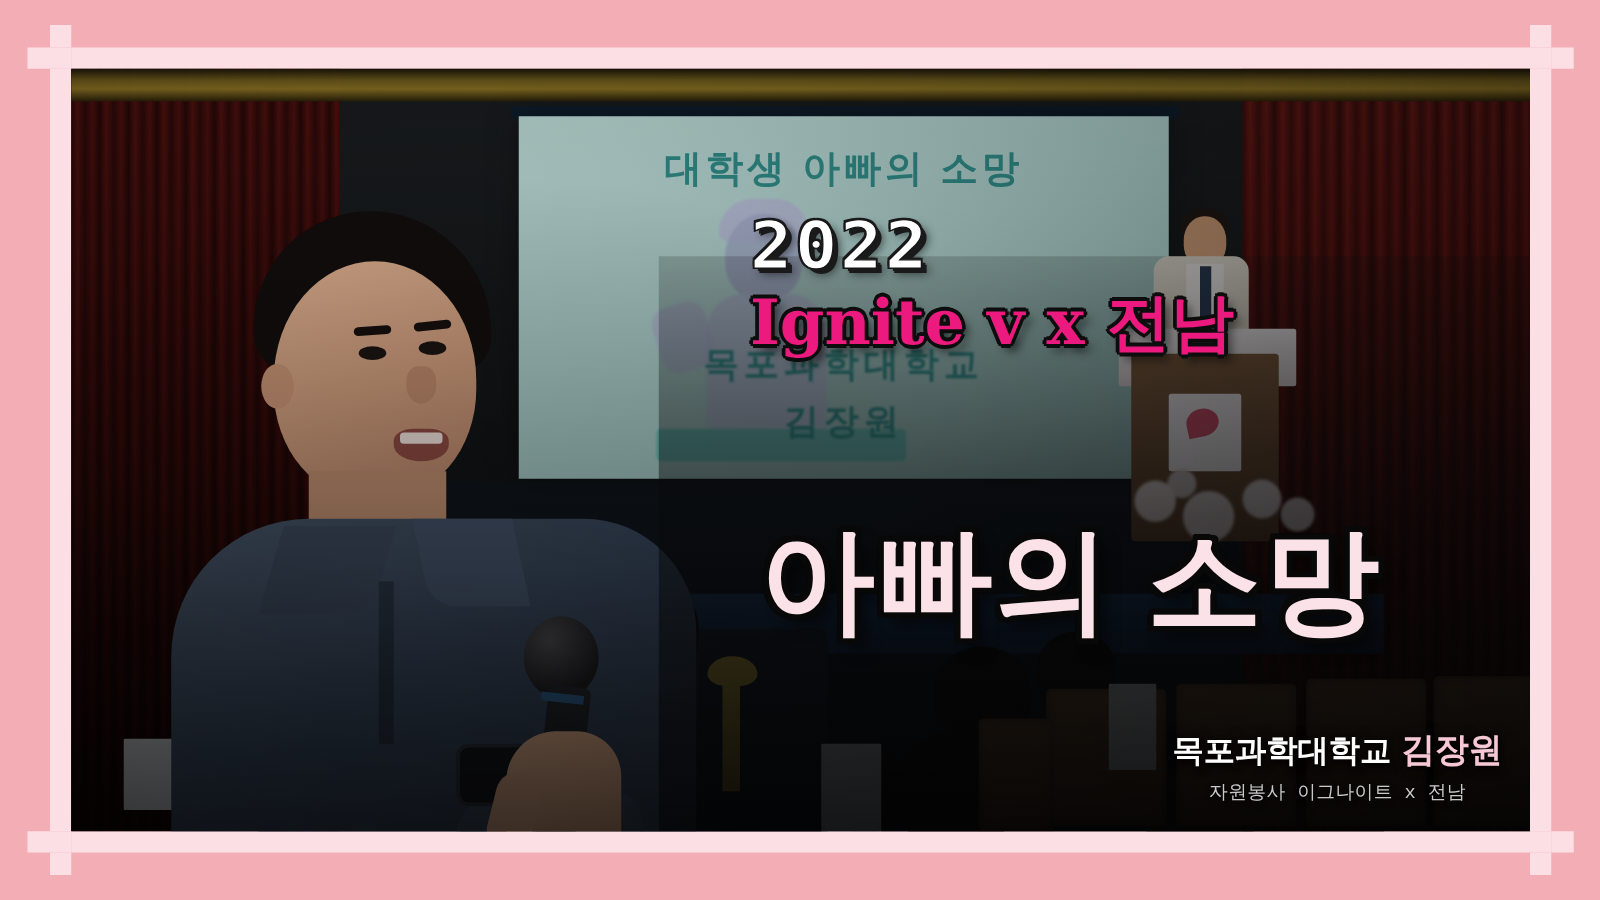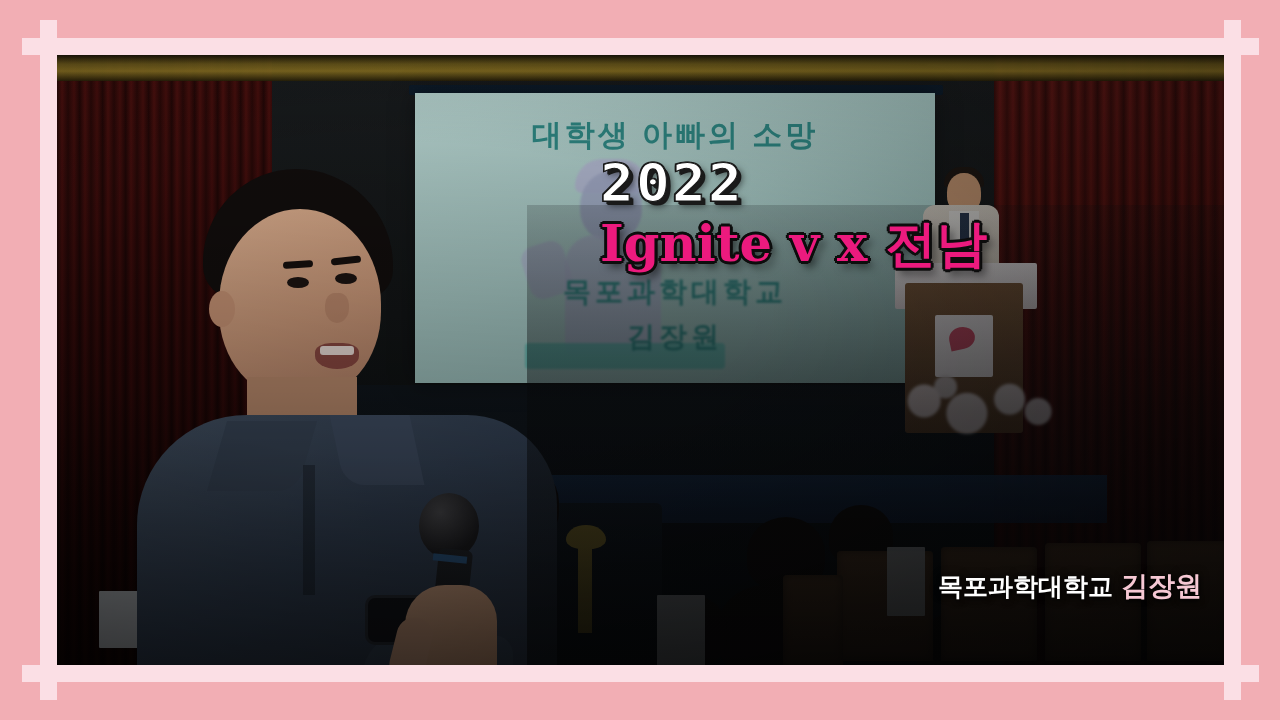--- a/index.html
+++ b/index.html
@@ -284,21 +284,21 @@
       radial-gradient(ellipse at 30% 40%, rgba(0,0,0,0) 30%, rgba(0,0,0,.45) 100%);
     pointer-events:none;
   }
   .text-scrim{
     position:absolute;left:470px;top:150px;width:697px;height:460px;
     background:linear-gradient(180deg, rgba(12,14,16,.18) 0%, rgba(10,12,14,.50) 45%, rgba(8,10,12,.62) 100%);
     pointer-events:none;
   }
 
   
-  #overlay{position:absolute;left:57px;top:41px;width:1167px;height:610px;pointer-events:none;}
+  #overlay{position:absolute;left:57px;top:55px;width:1167px;height:610px;pointer-events:none;}
 
   .year{
     position:absolute;left:543px;top:112px;
     font-family:"DejaVu Sans Mono", monospace;
     font-weight:bold;font-size:52px;letter-spacing:2px;
     color:#ffffff;
     -webkit-text-stroke:1px #151515;
     text-shadow:
        3px 3px 0 #1a1a1a, 4px 4px 0 #1a1a1a,
       -1px -1px 0 #1a1a1a, 1px -1px 0 #1a1a1a, -1px 1px 0 #1a1a1a,
@@ -448,21 +448,23 @@
       <div class="sp-thumb"></div>
     </div>
 
     <div class="text-scrim"></div>
     <div class="vignette"></div>
   </div>
 
   <div id="overlay">
     <div class="year">2022</div>
     <div class="brand">Ignite v x 전남</div>
+    <div class="headline l2">아빠의 소망</div>
 
     <div class="credit">
       <div>
         <span class="org">목포과학대학교</span><span class="name">김장원</span>
       </div>
+      <div class="sub">자원봉사 이그나이트 x 전남</div>
     </div>
   </div>
 
 </div>
 
 </body></html>

